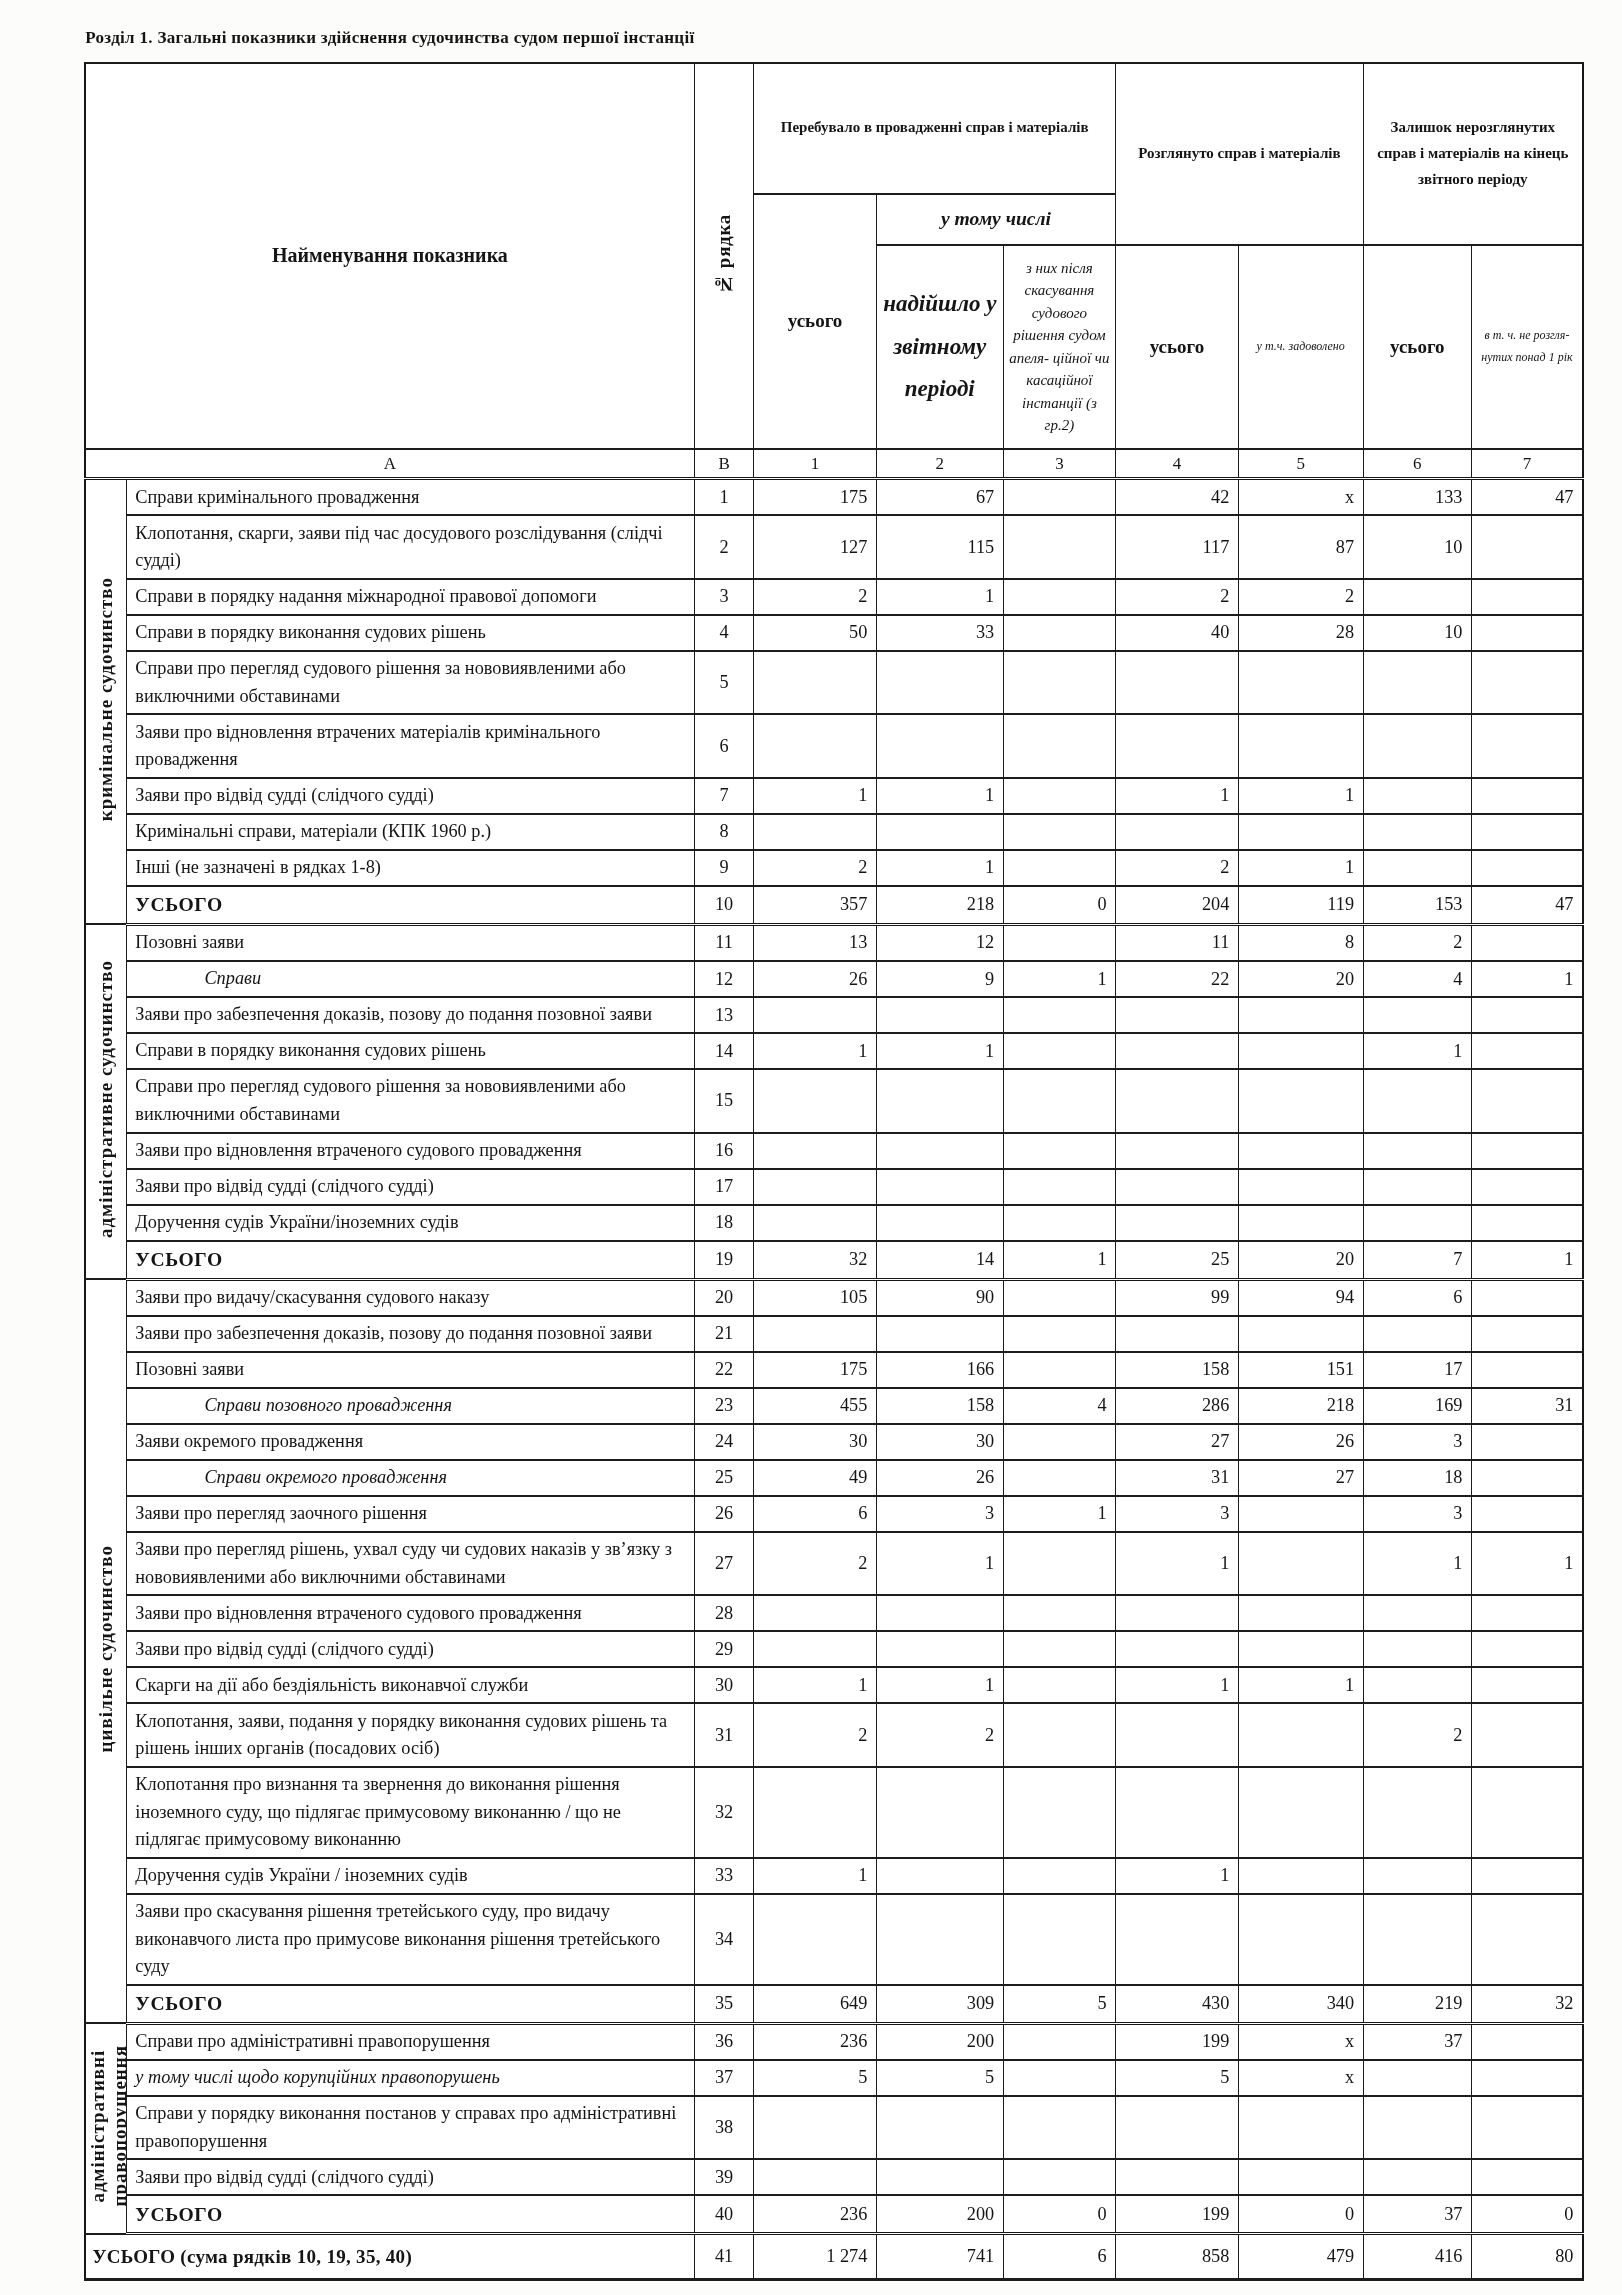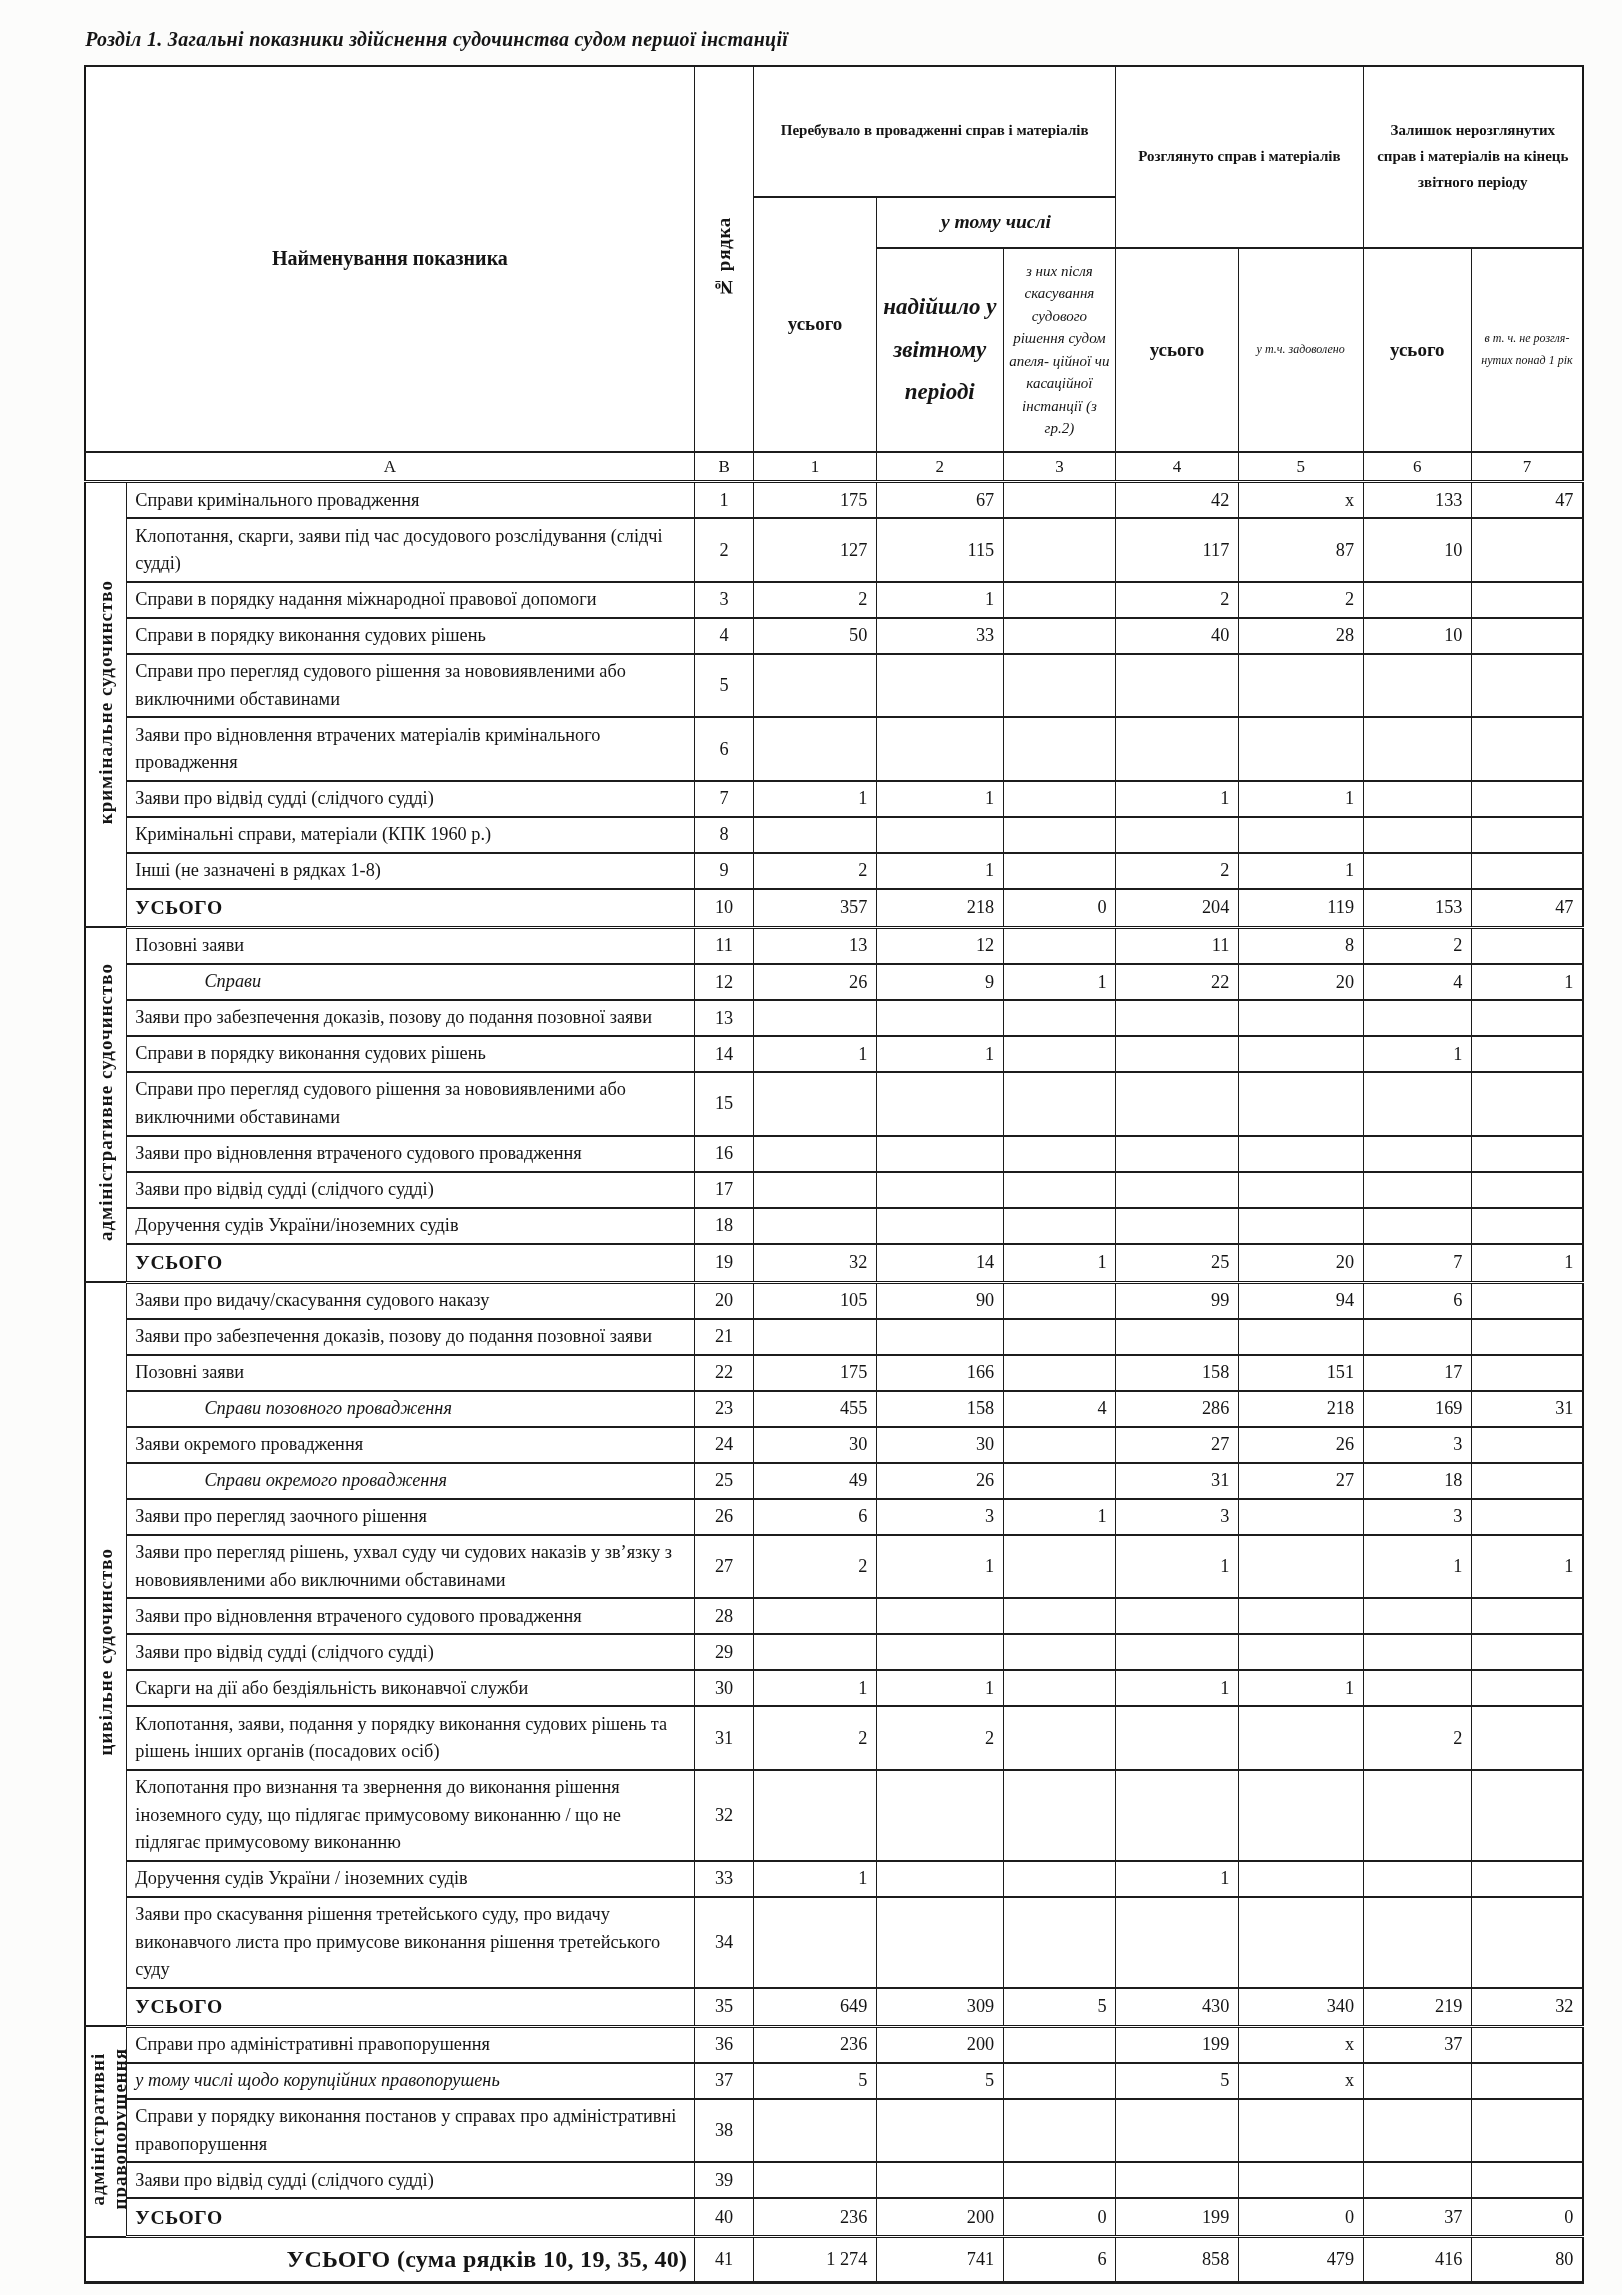--- a/index.html
+++ b/index.html
@@ -3,23 +3,22 @@
 <meta charset="utf-8">
 <style>
   html,body{margin:0;padding:0;}
   body{
     width:1622px;height:2295px;overflow:hidden;
     background:#fcfcfb;color:#151515;
     font-family:"Liberation Serif", serif;
   }
   .page{box-sizing:border-box;padding:27.5px 38px 0 84px;}
   .title{
-    font-size:20px;font-weight:bold;letter-spacing:0.3px;
+    font-size:17px;font-weight:bold;letter-spacing:0.3px;
     margin:0 0 14.4px 1.3px;
-    font-style:italic;
   }
   table{
     border-collapse:collapse;table-layout:fixed;width:1500px;
     background:#fff;
   }
   th,td{
     border:1.3px solid #1c1c1c;
     border-top-width:2px;border-bottom-width:2px;
     box-sizing:border-box;vertical-align:middle;
     overflow:hidden;
@@ -57,21 +56,21 @@
     white-space:pre-line;text-align:center;line-height:1.15;
   }
   td.name{text-align:left;padding:3.3px 7.9px;line-height:1.5;}
   td.name.italic{font-style:italic;}
   td.name.italic-indent{font-style:italic;padding-left:77px;}
   td.name.total{font-weight:bold;font-size:19.6px;letter-spacing:0.7px;}
   td.no{text-align:center;padding:2.6px 1.3px;}
   td.val{text-align:right;padding:2.6px 8.5px 2.6px 1.3px;}
   tr.group-end td{border-bottom:3.9px double #161616;}
   td.grand-label{
-    text-align:right;font-weight:bold;font-size:24px;padding:5.2px 6.5px;letter-spacing:0.3px;margin-left:21px;
+    text-align:left;font-weight:bold;font-size:19px;padding:5.2px 6.5px;letter-spacing:0.3px;margin-left:21px;
   }
   tr.grand-row{height:46px;}
   tr.grand-row td{border-bottom-width:3.3px;}
 </style>
 </head>
 <body>
 
 <div class="page">
 
   <h1 class="title">Розділ 1. Загальні показники здійснення судочинства судом першої інстанції</h1>

